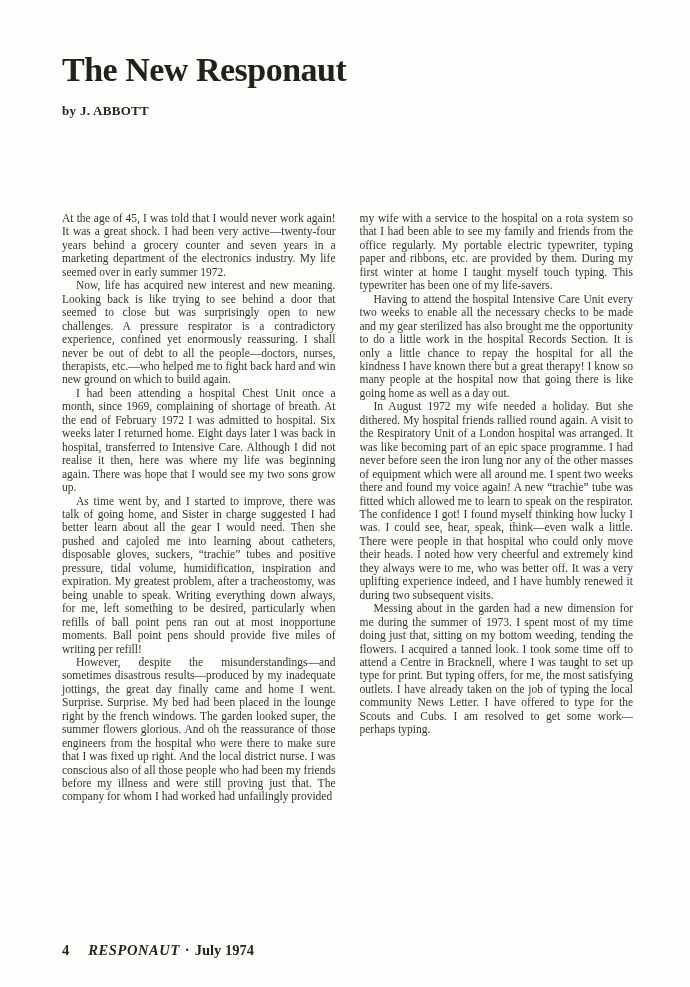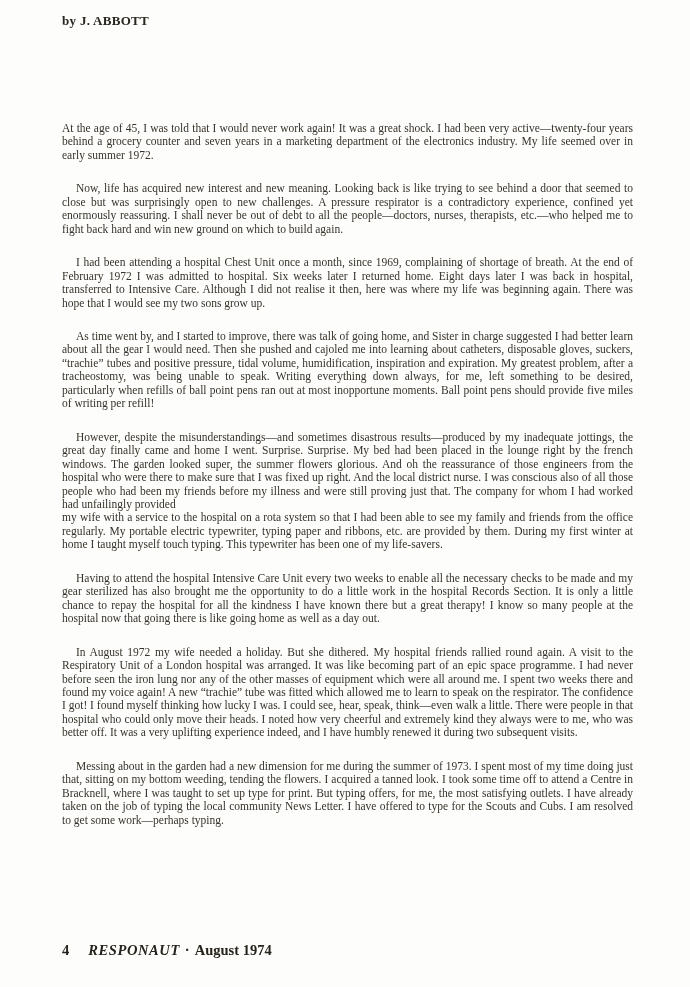--- a/index.html
+++ b/index.html
@@ -31,32 +31,32 @@
     margin-top: 13px;
     font-size: 13px;
     font-weight: 700;
     letter-spacing: 0.3px;
     color: #2a2620;
     font-family: Liberation Serif, serif;
   }
   .columns {
     margin-top: 93px;
     display: grid;
-    grid-template-columns: 1fr;
+    grid-template-columns: 1fr 1fr;
     column-gap: 24px;
   }
   .col p {
     margin: 0;
     font-size: 11.5px;
     line-height: 13.45px;
     text-align: justify;
     color: #37322b;
   }
   .col p + p {
-    margin-top: 20px;
+    margin-top: 0;
     text-indent: 14px;
   }
   .footer {
     position: absolute;
     left: 62px;
     bottom: 28px;
     display: flex;
     align-items: baseline;
     font-weight: 700;
     font-size: 14.5px;
@@ -64,20 +64,21 @@
   }
   .footer .page-number { margin-right: 19px; }
   .footer .journal { letter-spacing: 0.6px; font-style: italic; }
   .footer .separator { margin: 0 5px; }
 </style>
 </head>
 <body>
 
 <div class="page">
 
+  <h1 class="title">The New Responaut</h1>
 
   <div class="byline">by J. ABBOTT</div>
 
   <div class="columns">
 
     <div class="col">
       <p>At the age of 45, I was told that I would never work again!  It was a great shock.  I had been very active—twenty-four years behind a grocery counter and seven years in a marketing department of the electronics industry.  My life seemed over in early summer 1972.</p>
       <p>Now, life has acquired new interest and new meaning.  Looking back is like trying to see behind a door that seemed to close but was surprisingly open to new challenges.  A pressure respirator is a contradictory experience, confined yet enormously reassuring.  I shall never be out of debt to all the people—doctors, nurses, therapists, etc.—who helped me to fight back hard and win new ground on which to build again.</p>
       <p>I had been attending a hospital Chest Unit once a month, since 1969, complaining of shortage of breath.  At the end of February 1972 I was admitted to hospital.  Six weeks later I returned home.  Eight days later I was back in hospital, transferred to Intensive Care.  Although I did not realise it then, here was where my life was beginning again.  There was hope that I would see my two sons grow up.</p>
       <p>As time went by, and I started to improve, there was talk of going home, and Sister in charge suggested I had better learn about all the gear I would need.  Then she pushed and cajoled me into learning about catheters, disposable gloves, suckers, “trachie” tubes and positive pressure, tidal volume, humidification, inspiration and expiration.  My greatest problem, after a tracheostomy, was being unable to speak.  Writing everything down always, for me, left something to be desired, particularly when refills of ball point pens ran out at most inopportune moments.  Ball point pens should provide five miles of writing per refill!</p>
@@ -90,16 +91,16 @@
       <p>In August 1972 my wife needed a holiday.  But she dithered.  My hospital friends rallied round again.  A visit to the Respiratory Unit of a London hospital was arranged.  It was like becoming part of an epic space programme.  I had never before seen the iron lung nor any of the other masses of equipment which were all around me.  I spent two weeks there and found my voice again!  A new “trachie” tube was fitted which allowed me to learn to speak on the respirator.  The confidence I got!  I found myself thinking how lucky I was.  I could see, hear, speak, think—even walk a little.  There were people in that hospital who could only move their heads.  I noted how very cheerful and extremely kind they always were to me, who was better off.  It was a very uplifting experience indeed, and I have humbly renewed it during two subsequent visits.</p>
       <p>Messing about in the garden had a new dimension for me during the summer of 1973.  I spent most of my time doing just that, sitting on my bottom weeding, tending the flowers.  I acquired a tanned look.  I took some time off to attend a Centre in Bracknell, where I was taught to set up type for print.  But typing offers, for me, the most satisfying outlets.  I have already taken on the job of typing the local community News Letter.  I have offered to type for the Scouts and Cubs.  I am resolved to get some work—perhaps typing.</p>
     </div>
 
   </div>
 
   <div class="footer">
     <span class="page-number">4</span>
     <span class="journal">RESPONAUT</span>
     <span class="separator">·</span>
-    <span class="issue">August 1974</span>
+    <span class="issue">July 1974</span>
   </div>
 
 </div>
 
 </body></html>

